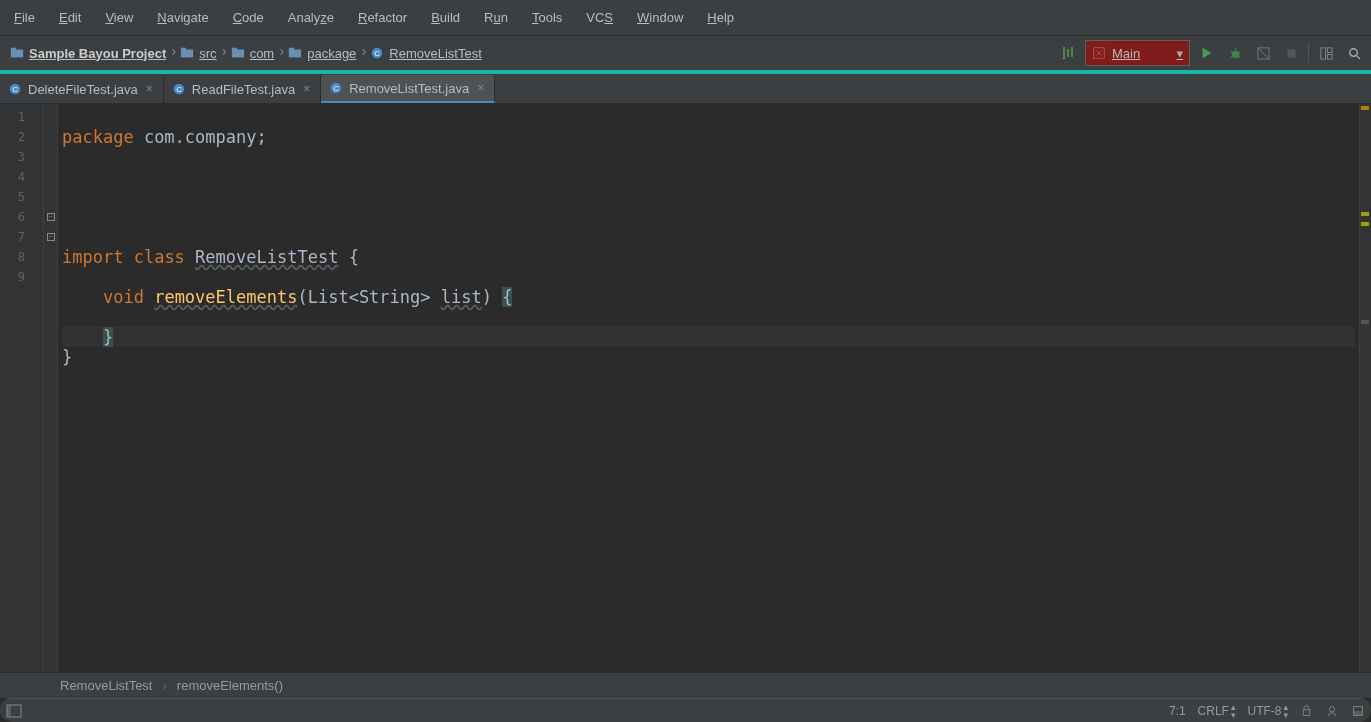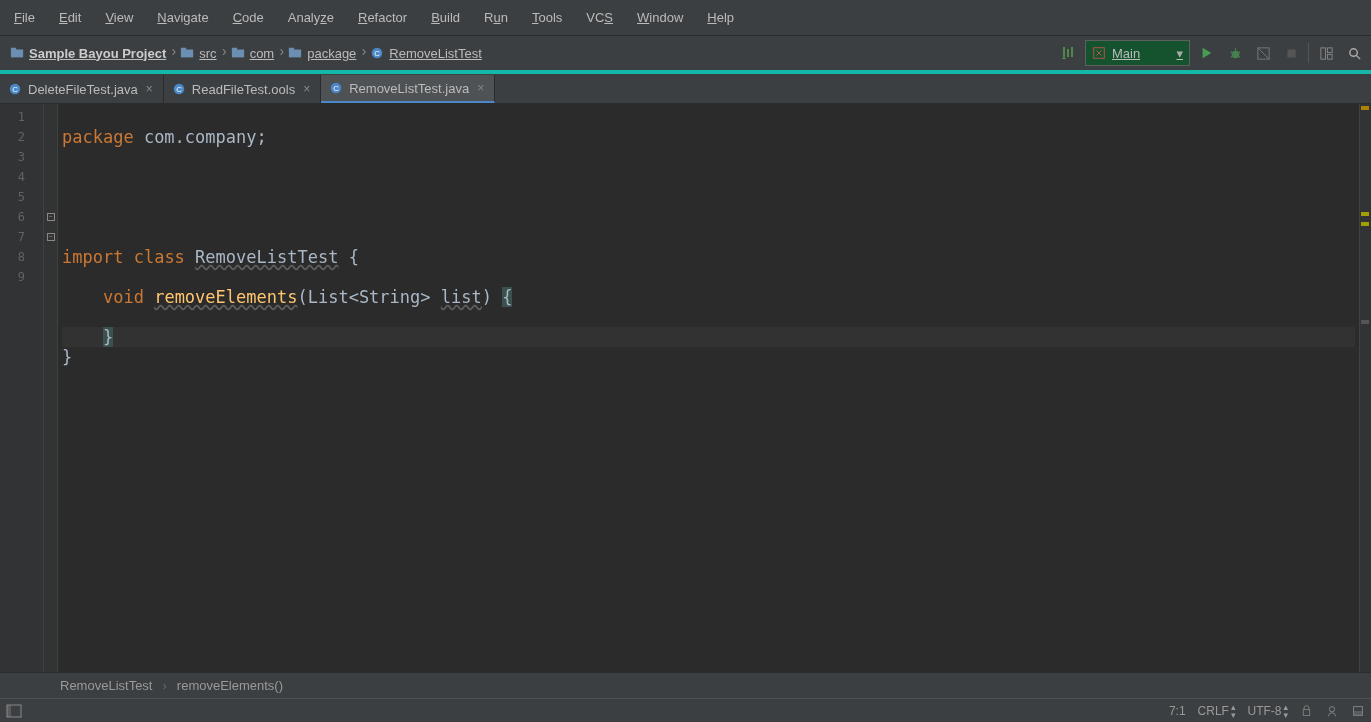--- a/index.html
+++ b/index.html
@@ -48,21 +48,21 @@
 .toolbar-right {
   display: flex; align-items: center; gap: 6px;
 }
 .toolbar-btn {
   width: 22px; height: 22px; display: flex;
   align-items: center; justify-content: center;
   cursor: default;
 }
 .run-config {
   height: 26px; min-width: 105px;
-  background: #14532d; border: 1px solid #5e6060;
+  background: #7f1d1d; border: 1px solid #5e6060;
   display: flex; align-items: center;
   padding: 0 6px; gap: 6px;
 }
 .tabs {
   height: 30px; background: #3c3f41;
   display: flex; align-items: flex-end;
   border-bottom: 1px solid #2b2b2b;
 }
 .tab {
   height: 28px;
@@ -129,20 +129,21 @@
   display:flex; align-items:center;
   padding-left: 60px; gap: 4px;
   color:#999;
 }
 .nav-breadcrumb .sep { color:#666; padding: 0 6px;}
 .status-bar {
   height: 24px; background: #3c3f41;
   border-top: 1px solid #515151;
   display:flex; align-items:center;
   padding: 0 6px;
+  border-radius: 12px;
 }
 .status-bar .left { flex:1; display:flex; align-items:center;}
 .status-bar .right { display:flex; align-items:center; gap:12px; color:#999; font-size:12px;}
 .tw-icon { width:16px; height:16px; }
 .status-cell { display:flex; align-items:center; gap:2px; }
 .sort-arrows { font-size:9px; line-height:8px; }
 svg { display:block; }
 .run-play { color:#499c54; }
 .bug-icon { color:#499c54; opacity:.7;}
 .gray-icon { color:#777; }
@@ -279,21 +280,21 @@
     <span>DeleteFileTest.java</span>
     <span class="tab-close">×</span>
   </div>
   <div class="tab">
     <span class="java-icon">
         <svg viewBox="0 0 16 16">
           <circle cx="8" cy="8" r="6" fill="#4a88c7"></circle>
           <text x="8" y="11" text-anchor="middle" font-size="9" fill="#fff">C</text>
         </svg>
       </span>
-    <span>ReadFileTest.ools</span>
+    <span>ReadFileTest.java</span>
     <span class="tab-close">×</span>
   </div>
   <div class="tab active">
     <span class="java-icon">
         <svg viewBox="0 0 16 16">
           <circle cx="8" cy="8" r="6" fill="#4a88c7"></circle>
           <text x="8" y="11" text-anchor="middle" font-size="9" fill="#fff">C</text>
         </svg>
       </span>
     <span>RemoveListTest.java</span>

